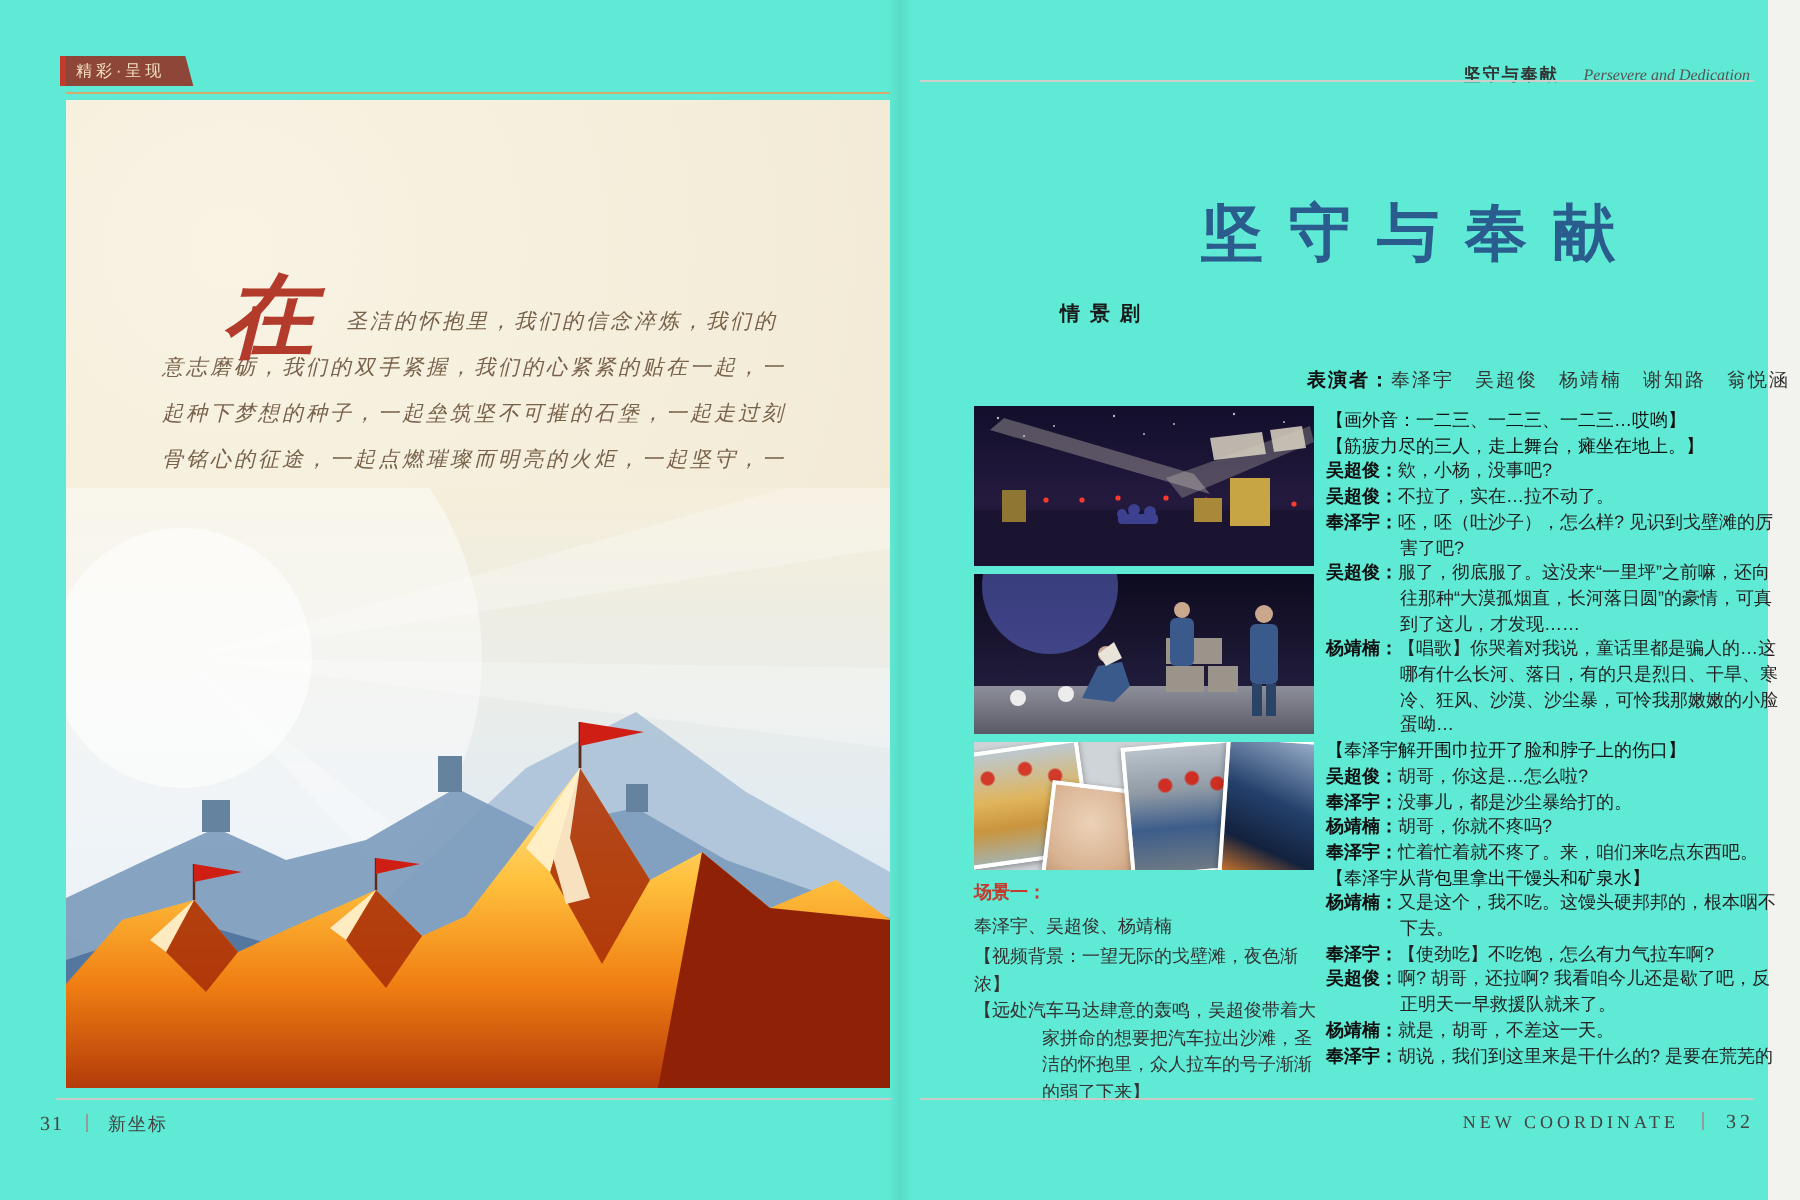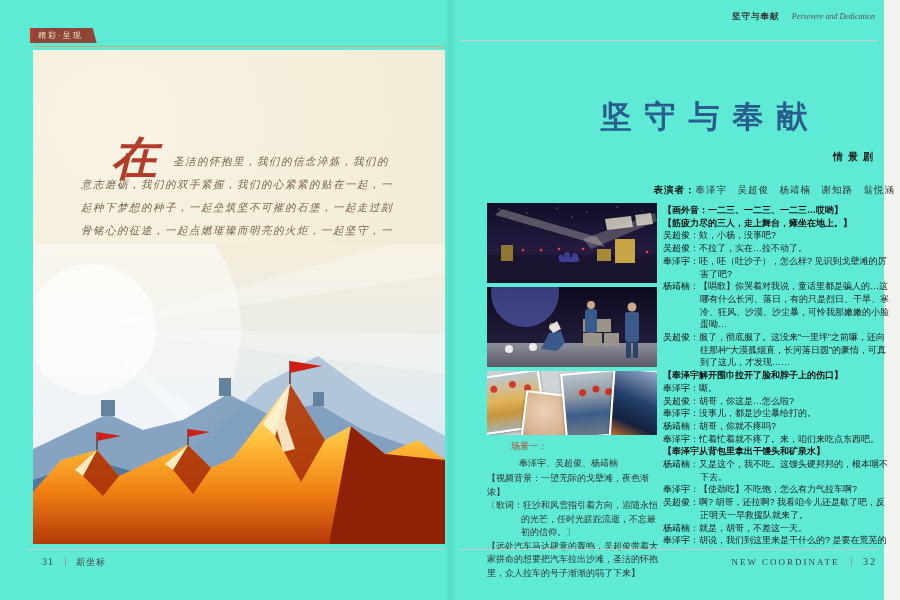--- a/index.html
+++ b/index.html
@@ -30,35 +30,35 @@
     color:#b23b2c;font-family:"Liberation Serif",serif;font-weight:bold;font-style:italic;}
   .essay-body{display:block;text-indent:92px;font-size:10.5px;line-height:23px;
     letter-spacing:1.5px;color:#78624a;font-style:italic;font-family:"Liberation Serif",serif;}
   .mountain{position:absolute;left:0;bottom:0;width:412px;height:300px;display:block;}
 
   
   .foot-rule{position:absolute;top:549px;height:1px;background:#c9c9c4;}
   .foot-rule-left{left:28px;width:418px;}
   .foot-rule-right{left:10px;width:417px;}
   .footer{position:absolute;top:556px;font-size:9px;color:#444;letter-spacing:1px;}
-  .footer-left{left:42px;}
+  .footer-left{left:20px;}
   .footer-right{right:23px;text-align:center;font-family:"Liberation Serif",serif;letter-spacing:2px;}
   .pagenum{font-family:"Liberation Serif",serif;font-size:10px;}
   .fsep{display:inline-block;width:1px;height:9px;background:#999;margin:0 7px;vertical-align:-1px;}
   .brand{font-size:9px;}
 
   
-  .running-head{position:absolute;right:25px;top:11px;font-size:8.5px;color:#333;white-space:nowrap;}
+  .running-head{position:absolute;right:25px;top:32px;font-size:8.5px;color:#333;white-space:nowrap;}
   .rh-cn{font-weight:bold;letter-spacing:1px;margin-right:10px;}
   .rh-en{font-style:italic;font-family:"Liberation Serif",serif;color:#555;font-size:8px;}
   .head-rule{position:absolute;left:10px;top:40px;width:417px;height:1px;background:#cfcfca;}
   .title{position:absolute;left:80px;top:96px;width:348px;margin:0;text-align:center;
     font-family:"Liberation Serif",serif;font-weight:600;font-size:31px;
     letter-spacing:13px;color:#2a5c8d;text-indent:13px;}
-  .subtitle{position:absolute;left:80px;top:150px;width:348px;text-align:right;
+  .subtitle{position:absolute;left:80px;top:150px;width:348px;text-align:left;
     font-size:10px;font-weight:bold;letter-spacing:5px;color:#1a1a1a;}
   .castline{position:absolute;left:57px;top:166px;width:388px;text-align:right;
     font-size:9.5px;color:#333;letter-spacing:1px;margin-top:18px;}
   .castline b{color:#111;}
 
   
   .photos{position:absolute;left:37px;top:203px;width:170px;}
   .photo{display:block;width:170px;margin-bottom:4px;background:#111;}
   .collage{position:relative;width:170px;height:64px;overflow:hidden;background:#cfd4d8;}
   .cpic{position:absolute;border:2px solid #fff;box-shadow:0 1px 3px rgba(0,0,0,.35);}
@@ -74,32 +74,32 @@
     background:
       radial-gradient(circle at 30% 30%,#cf2f22 0 3px,transparent 4px),
       radial-gradient(circle at 52% 26%,#cf2f22 0 3px,transparent 4px),
       radial-gradient(circle at 72% 32%,#cf2f22 0 3px,transparent 4px),
       linear-gradient(180deg,#b9c2ca 0%,#8f9aa5 35%,#3d5d8a 65%,#6e7a85 100%);}
   .cpic-4{right:-8px;top:-2px;width:50px;height:68px;transform:rotate(4deg);
       background:linear-gradient(200deg,#9fb4cf 0%,#24406b 45%,#12213d 75%,#d97a2a 100%);}
 
   
   .scene{position:absolute;left:37px;top:440px;width:172px;font-size:9px;line-height:13.5px;color:#333;}
-  .scene-label{color:#c23b2e;font-weight:normal;margin-bottom:3px;margin-left:24px;}
-  .scene-cast{margin-bottom:2px;margin-left:32px;}
+  .scene-label{color:#c23b2e;font-weight:bold;margin-bottom:3px;}
+  .scene-cast{margin-bottom:2px;}
   .directions p{margin:0;}
   .directions p:nth-of-type(2){padding-left:34px;text-indent:-34px;}
 
   
   .dialogue{position:absolute;left:213px;top:204px;width:227px;
     font-size:9px;line-height:12.7px;color:#222;}
   .dialogue p{margin:0;}
   .dlg{padding-left:37px;text-indent:-37px;}
-  .dlg .spk{font-weight:normal;color:#111;}
-  .stage{padding-left:0;text-indent:0;font-weight:bold;color:#111;}
+  .dlg .spk{font-weight:bold;color:#111;}
+  .stage{padding-left:0;text-indent:0;font-weight:normal;color:#111;}
 </style>
 </head>
 <body>
 
 <div class="spread">
 
   <div class="page page-left">
 
     <div class="tag">
       <span class="tag-bar"></span>
@@ -283,35 +283,33 @@
         <div class="cpic cpic-3"></div>
         <div class="cpic cpic-4"></div>
       </div>
     </div>
 
     <div class="scene">
       <div class="scene-label">场景一：</div>
       <div class="scene-cast">奉泽宇、吴超俊、杨靖楠</div>
       <div class="directions">
           <p>【视频背景：一望无际的戈壁滩，夜色渐浓】</p>
-          <p>〔歌词：狂沙和风雪指引着方向，追随永恒的光芒，任时光蹉跎流逝，不忘最初的信仰。〕</p>
           <p>【远处汽车马达肆意的轰鸣，吴超俊带着大家拼命的想要把汽车拉出沙滩，圣洁的怀抱里，众人拉车的号子渐渐的弱了下来】</p>
         </div>
     </div>
 
     <div class="dialogue">
         <p class="stage">【画外音：一二三、一二三、一二三…哎哟】</p>
         <p class="stage">【筋疲力尽的三人，走上舞台，瘫坐在地上。】</p>
         <p class="dlg"><span class="spk">吴超俊：</span>欸，小杨，没事吧?</p>
         <p class="dlg"><span class="spk">吴超俊：</span>不拉了，实在…拉不动了。</p>
         <p class="dlg"><span class="spk">奉泽宇：</span>呸，呸（吐沙子），怎么样? 见识到戈壁滩的厉害了吧?</p>
+        <p class="dlg"><span class="spk">吴超俊：</span>服了，彻底服了。这没来“一里坪”之前嘛，还向往那种“大漠孤烟直，长河落日圆”的豪情，可真到了这儿，才发现……</p>
         <p class="dlg"><span class="spk">杨靖楠：</span>【唱歌】你哭着对我说，童话里都是骗人的…这哪有什么长河、落日，有的只是烈日、干旱、寒冷、狂风、沙漠、沙尘暴，可怜我那嫩嫩的小脸蛋呦…</p>
-        <p class="dlg"><span class="spk">吴超俊：</span>服了，彻底服了。这没来“一里坪”之前嘛，还向往那种“大漠孤烟直，长河落日圆”的豪情，可真到了这儿，才发现……</p>
         <p class="stage">【奉泽宇解开围巾拉开了脸和脖子上的伤口】</p>
-        <p class="dlg"><span class="spk">奉泽宇：</span>嘶。</p>
         <p class="dlg"><span class="spk">吴超俊：</span>胡哥，你这是…怎么啦?</p>
         <p class="dlg"><span class="spk">奉泽宇：</span>没事儿，都是沙尘暴给打的。</p>
         <p class="dlg"><span class="spk">杨靖楠：</span>胡哥，你就不疼吗?</p>
         <p class="dlg"><span class="spk">奉泽宇：</span>忙着忙着就不疼了。来，咱们来吃点东西吧。</p>
         <p class="stage">【奉泽宇从背包里拿出干馒头和矿泉水】</p>
         <p class="dlg"><span class="spk">杨靖楠：</span>又是这个，我不吃。这馒头硬邦邦的，根本咽不下去。</p>
         <p class="dlg"><span class="spk">奉泽宇：</span>【使劲吃】不吃饱，怎么有力气拉车啊?</p>
         <p class="dlg"><span class="spk">吴超俊：</span>啊? 胡哥，还拉啊? 我看咱今儿还是歇了吧，反正明天一早救援队就来了。</p>
         <p class="dlg"><span class="spk">杨靖楠：</span>就是，胡哥，不差这一天。</p>
         <p class="dlg"><span class="spk">奉泽宇：</span>胡说，我们到这里来是干什么的? 是要在荒芜的</p>

